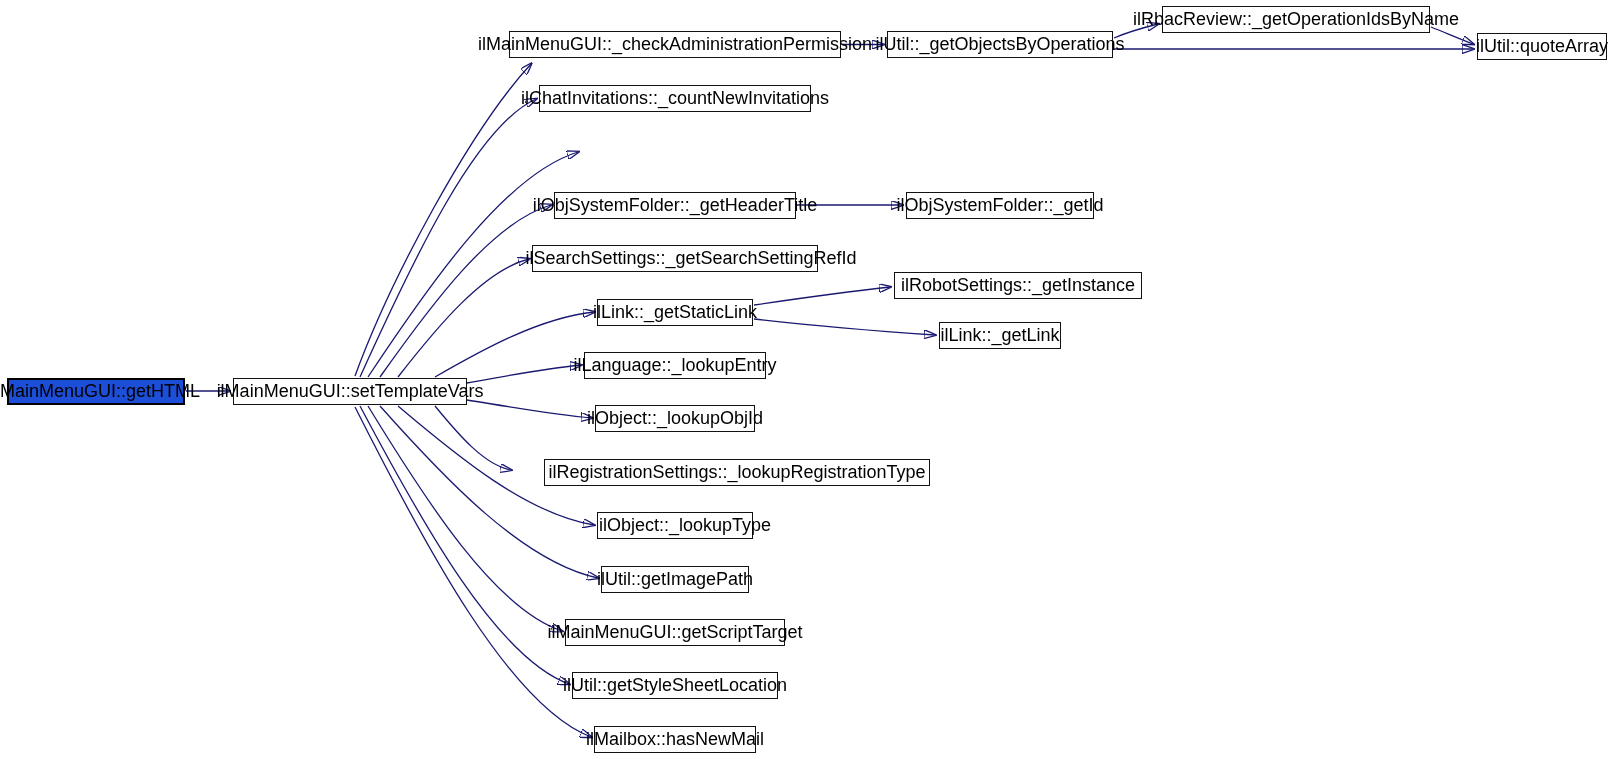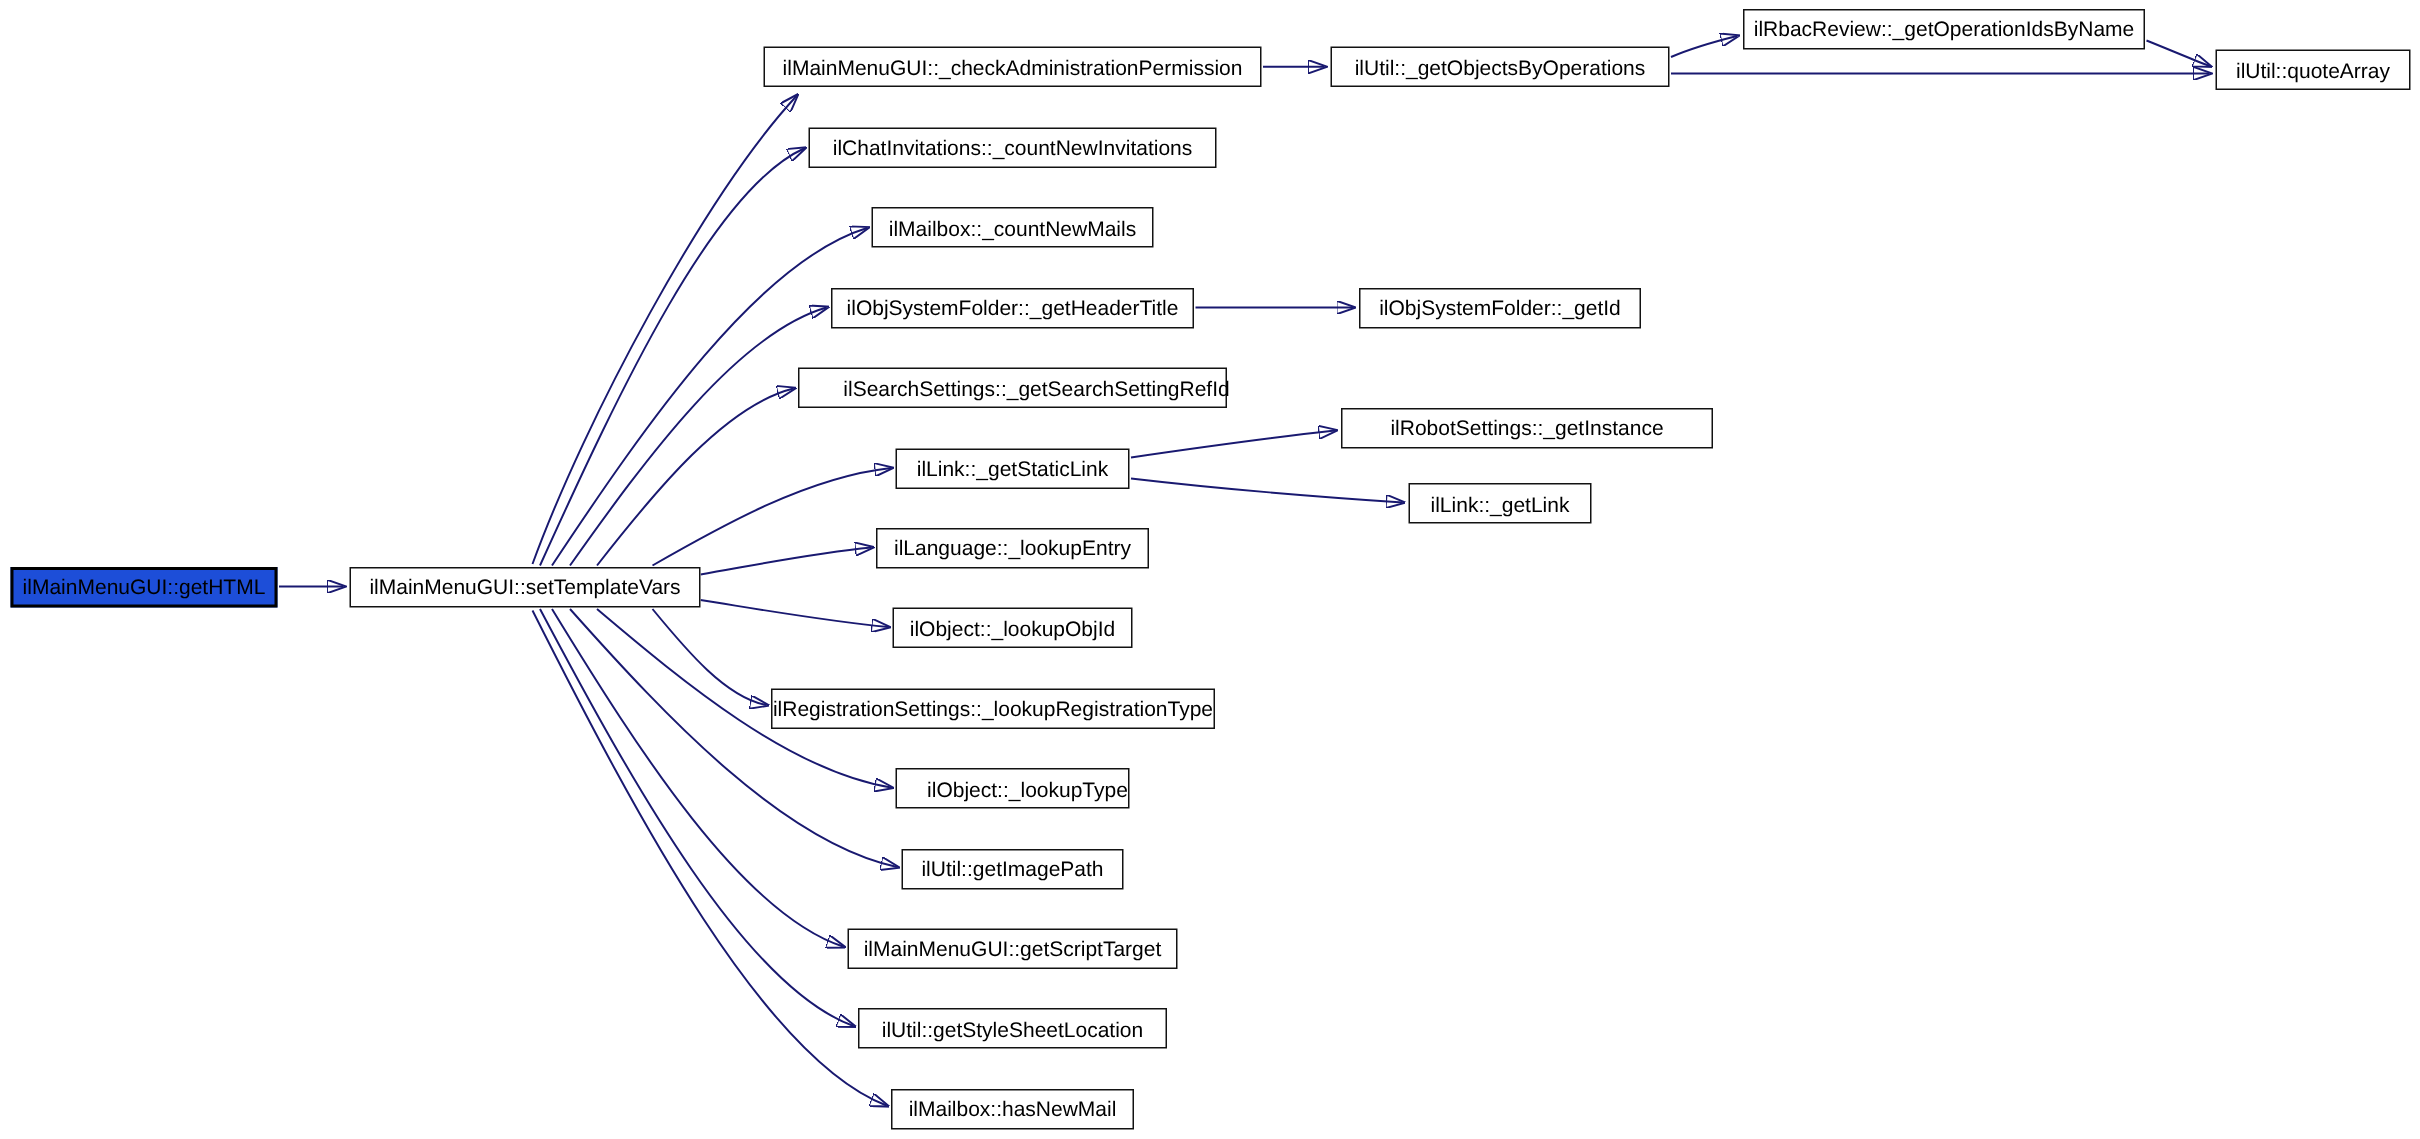--- a/index.html
+++ b/index.html
@@ -16,21 +16,21 @@
   }
   .edges path { fill:none; stroke:#191970; stroke-width:1.3px; }
   .node {
     position:absolute;
     box-sizing:border-box;
     height:27px;
     display:flex; align-items:center; justify-content:center;
     background:#ffffff;
     border:1.4px solid #121212;
     color:#000000;
-    font-size:14px;
+    font-size:18px;
     white-space:nowrap;
     cursor:pointer;
   }
   .node.root {
     background:#1d4ed8;
     border:2px solid #000000;
     cursor:default;
   }
 </style>
 </head>
@@ -66,27 +66,26 @@
     <path d="M 797,205 L 902,205" marker-end="url(#arrow)"></path>
     <path d="M 754,305 C 795,299 845,292 890,287" marker-end="url(#arrow)"></path>
     <path d="M 754,319 C 805,325 875,331 935,335" marker-end="url(#arrow)"></path>
   </svg>
 
   <div class="node root" style="left:7px;   top:377.5px; width:178px;">ilMainMenuGUI::getHTML</div>
   <div class="node" style="left:233px; top:377.5px; width:234px;">ilMainMenuGUI::setTemplateVars</div>
 
   <div class="node" style="left:509px; top:31px;    width:332px;">ilMainMenuGUI::_checkAdministrationPermission</div>
   <div class="node" style="left:539px; top:84.5px;  width:272px;">ilChatInvitations::_countNewInvitations</div>
-  <div class="node" style="left:581px; top:138px;   width:188px;">ilMailbox::_countNewMails</div>
   <div class="node" style="left:554px; top:191.5px; width:242px;">ilObjSystemFolder::_getHeaderTitle</div>
   <div class="node" style="left:532px; top:245px;   width:286px;padding-left:32px;">ilSearchSettings::_getSearchSettingRefId</div>
   <div class="node" style="left:597px; top:298.5px; width:156px;">ilLink::_getStaticLink</div>
   <div class="node" style="left:584px; top:351.5px; width:182px;">ilLanguage::_lookupEntry</div>
   <div class="node" style="left:595px; top:405px;   width:160px;">ilObject::_lookupObjId</div>
-  <div class="node" style="left:514px; top:458.5px; width:296px;">ilRegistrationSettings::_lookupRegistrationType</div>
+  <div class="node" style="left:544px; top:458.5px; width:386px;">ilRegistrationSettings::_lookupRegistrationType</div>
   <div class="node" style="left:597px; top:512px;   width:156px;padding-left:20px;">ilObject::_lookupType</div>
   <div class="node" style="left:601px; top:565.5px; width:148px;">ilUtil::getImagePath</div>
   <div class="node" style="left:565px; top:618.5px; width:220px;">ilMainMenuGUI::getScriptTarget</div>
   <div class="node" style="left:572px; top:672px;   width:206px;">ilUtil::getStyleSheetLocation</div>
   <div class="node" style="left:594px; top:725.5px; width:162px;">ilMailbox::hasNewMail</div>
 
   <div class="node" style="left:887px;  top:31px;    width:226px;">ilUtil::_getObjectsByOperations</div>
   <div class="node" style="left:906px;  top:191.5px; width:188px;">ilObjSystemFolder::_getId</div>
   <div class="node" style="left:894px;  top:271.5px; width:248px;">ilRobotSettings::_getInstance</div>
   <div class="node" style="left:939px;  top:322px;   width:122px;">ilLink::_getLink</div>

